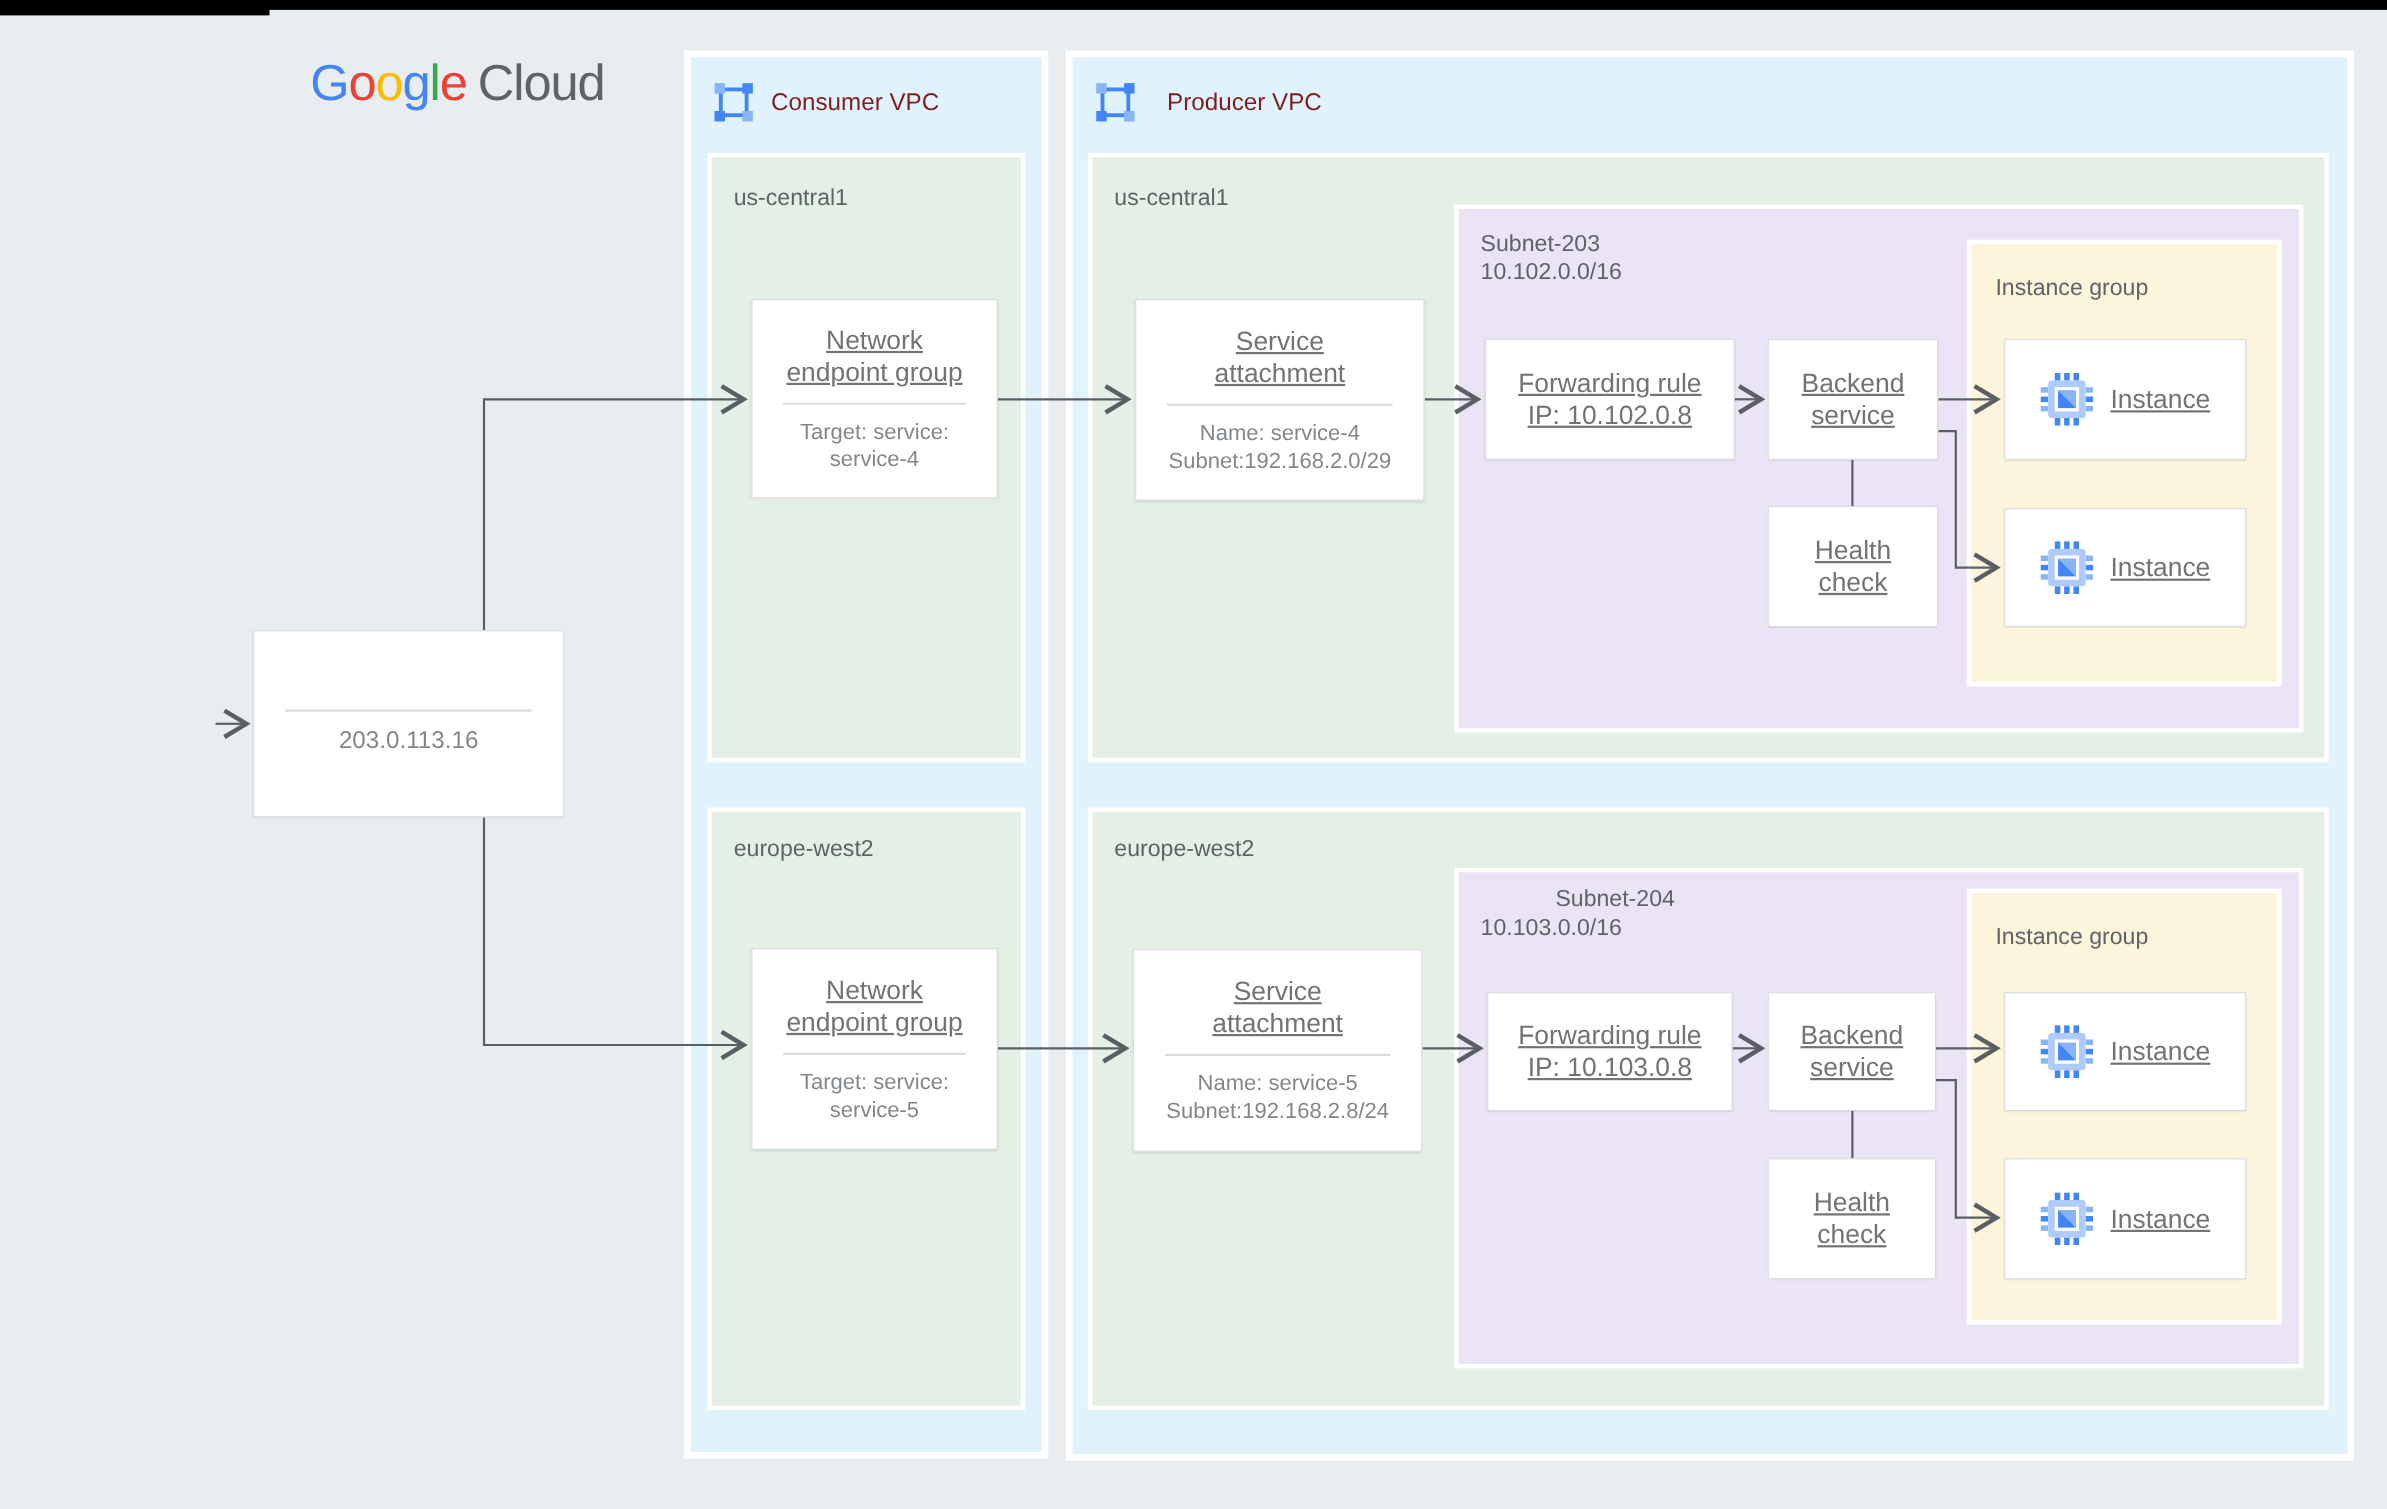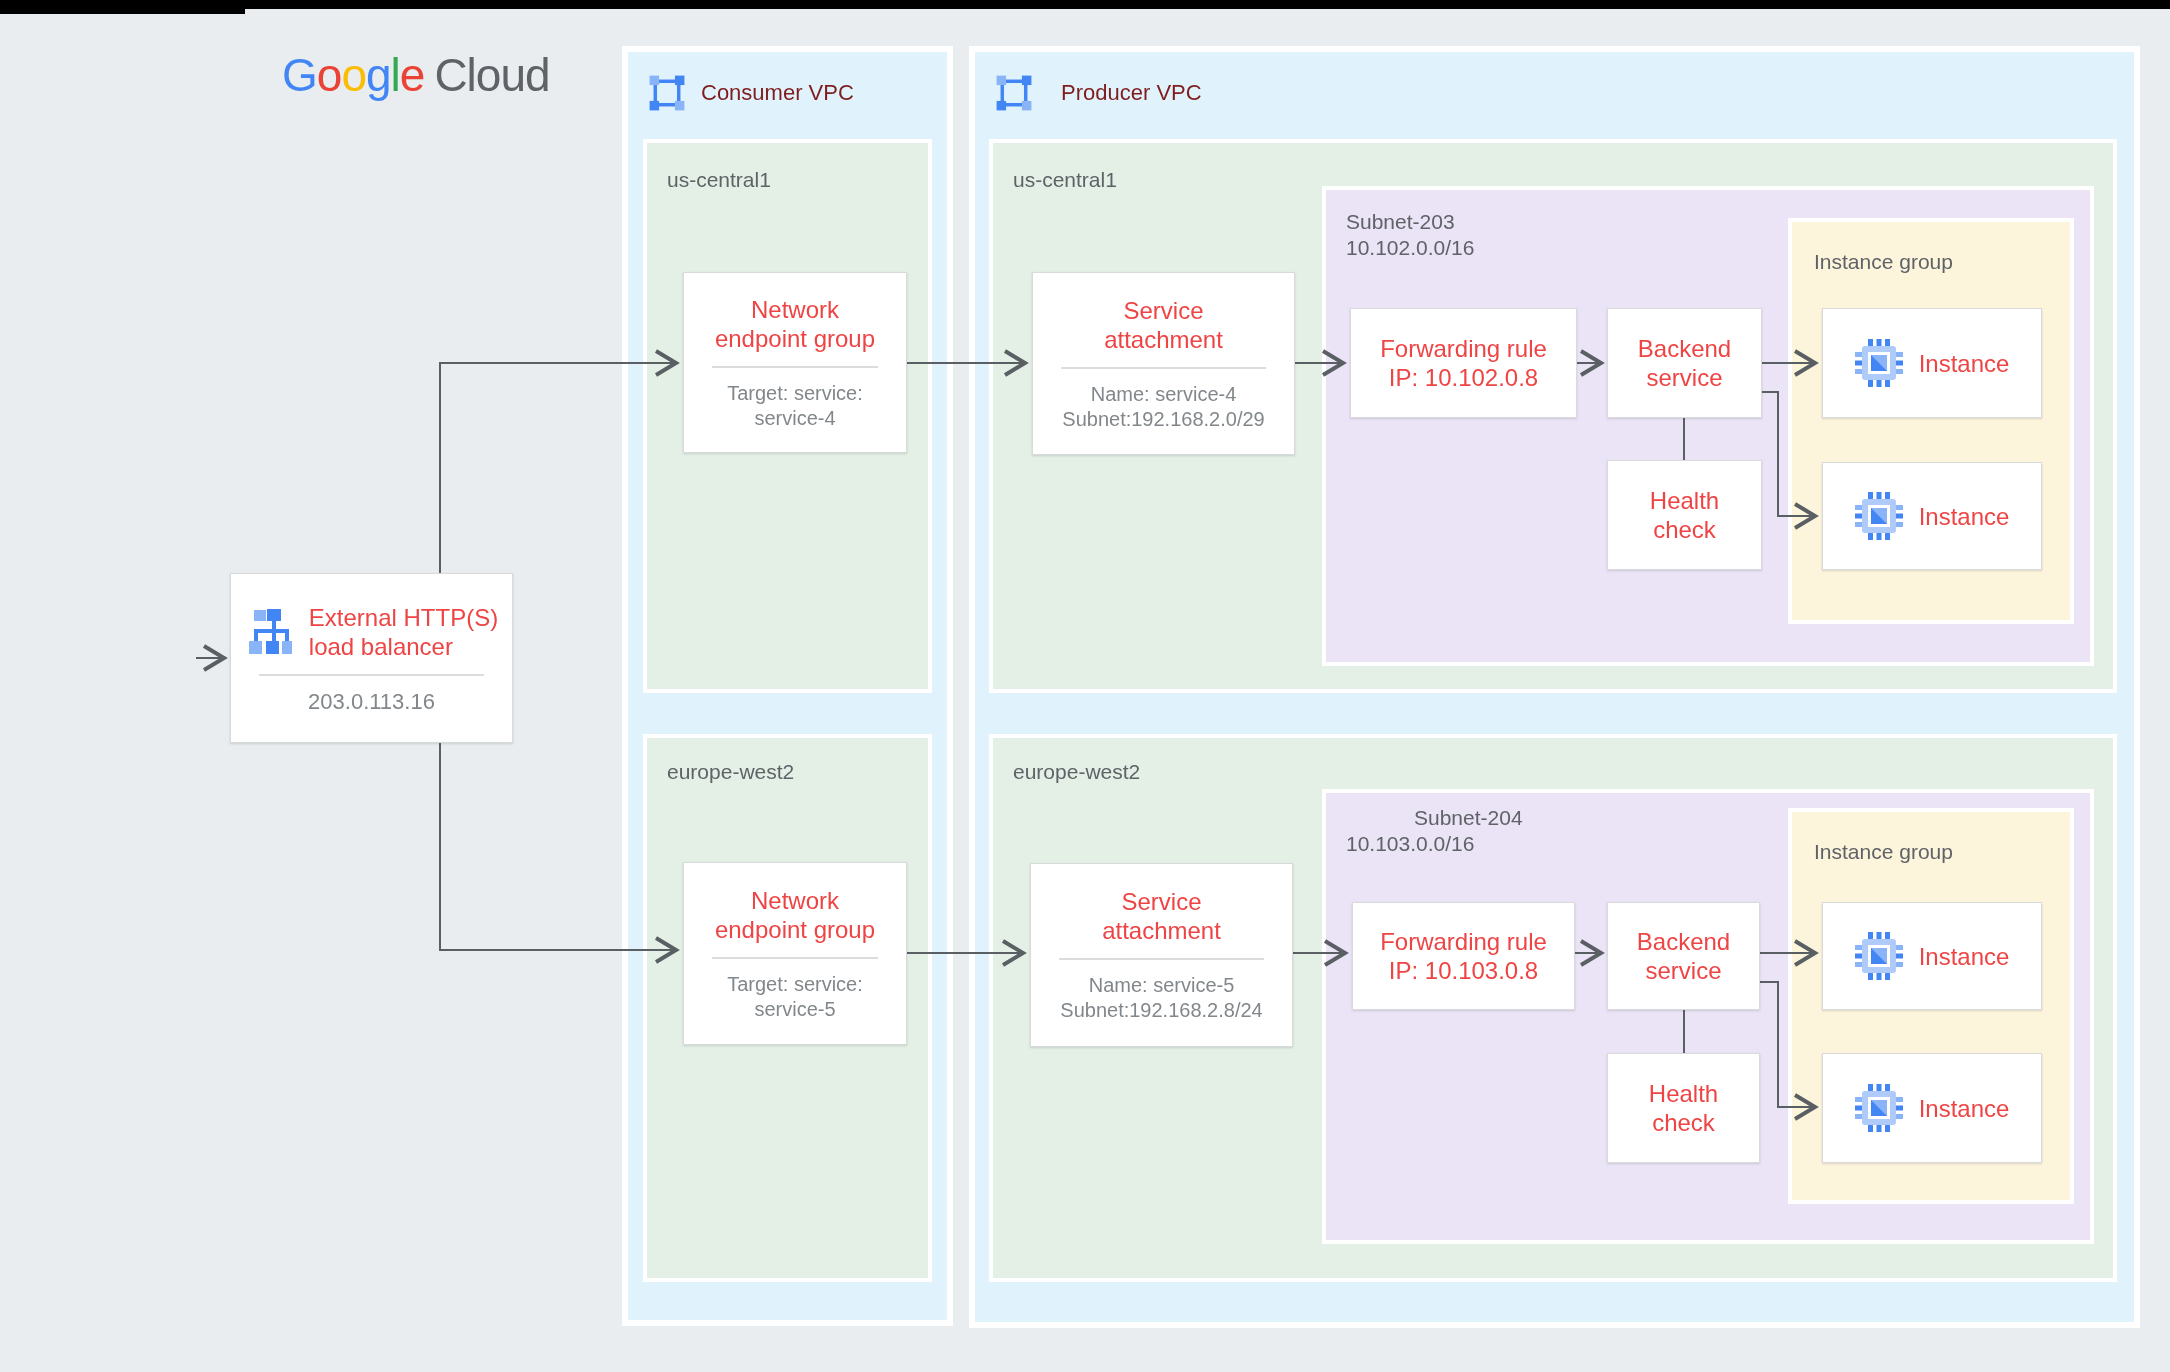--- a/index.html
+++ b/index.html
@@ -24,21 +24,21 @@
   .vpc-head{position:absolute;display:flex;align-items:center;gap:15px;height:38px;}
   .vpc-head .txt{font-size:22px;color:#7f1d1d;}
 
   
   .wires{position:absolute;left:0;top:0;}
 
   
   .box{position:absolute;box-sizing:border-box;background:#fff;border:1px solid #d8dadc;
        box-shadow:0 1px 2px rgba(60,64,67,.18);display:flex;flex-direction:column;
        align-items:center;justify-content:center;text-align:center;}
-  .title{font-size:24px;line-height:29px;color:#ef4444;}
+  .title{font-size:24px;line-height:29px;color:#737373;text-decoration:underline;}
   .sub{font-size:20px;line-height:25px;color:#82878b;}
   .divider{width:calc(100% - 56px);border-top:2px solid #dadcde;margin:13px 0;}
   .hrow{display:flex;align-items:center;gap:16px;}
   .lb-titles{text-align:left;}
   .internet-box::after{content:"";position:absolute;right:-14px;top:0;width:14px;height:100%;background:#d9dcde;}
   .icon{flex:0 0 auto;display:block;}
 </style>
 </head>
 <body>
 
@@ -116,38 +116,20 @@
       <polyline points="1293,953 1343,953" marker-end="url(#arr)"></polyline>
       <polyline points="1575,953 1599,953" marker-end="url(#arr)"></polyline>
       <polyline points="1760,953 1813,953" marker-end="url(#arr)"></polyline>
       <polyline points="1684,1010 1684,1053"></polyline>
       <polyline points="1760,982 1778,982 1778,1107 1813,1107" marker-end="url(#arr)"></polyline>
     </g>
   </svg>
 
 
   <div class="box" style="left:230px;top:573px;width:283px;height:170px;">
-    <div class="hrow">
-      <svg class="icon" width="48" height="48" viewBox="0 0 48 48">
-        <rect x="9" y="2" width="12" height="11" fill="#8ab4f8"></rect>
-        <rect x="22" y="1" width="14" height="12" fill="#4285f4"></rect>
-        <rect x="27" y="13" width="4" height="9" fill="#4285f4"></rect>
-        <rect x="9" y="21" width="35" height="4" fill="#4285f4"></rect>
-        <rect x="9" y="25" width="4" height="8" fill="#4285f4"></rect>
-        <rect x="27" y="25" width="4" height="8" fill="#4285f4"></rect>
-        <rect x="40" y="25" width="4" height="8" fill="#4285f4"></rect>
-        <rect x="4" y="33" width="13" height="13" fill="#8ab4f8"></rect>
-        <rect x="21" y="33" width="13" height="13" fill="#4285f4"></rect>
-        <rect x="37" y="33" width="10" height="13" fill="#8ab4f8"></rect>
-      </svg>
-      <div class="lb-titles">
-        <div class="title">External HTTP(S)</div>
-        <div class="title">load balancer</div>
-      </div>
-    </div>
     <div class="divider"></div>
     <div class="sub" style="font-size:22px;">203.0.113.16</div>
   </div>
 
   <div class="box" style="left:683px;top:272px;width:224px;height:181px;">
     <div class="title">Network</div>
     <div class="title">endpoint group</div>
     <div class="divider"></div>
     <div class="sub">Target: service:</div>
     <div class="sub">service-4</div>

